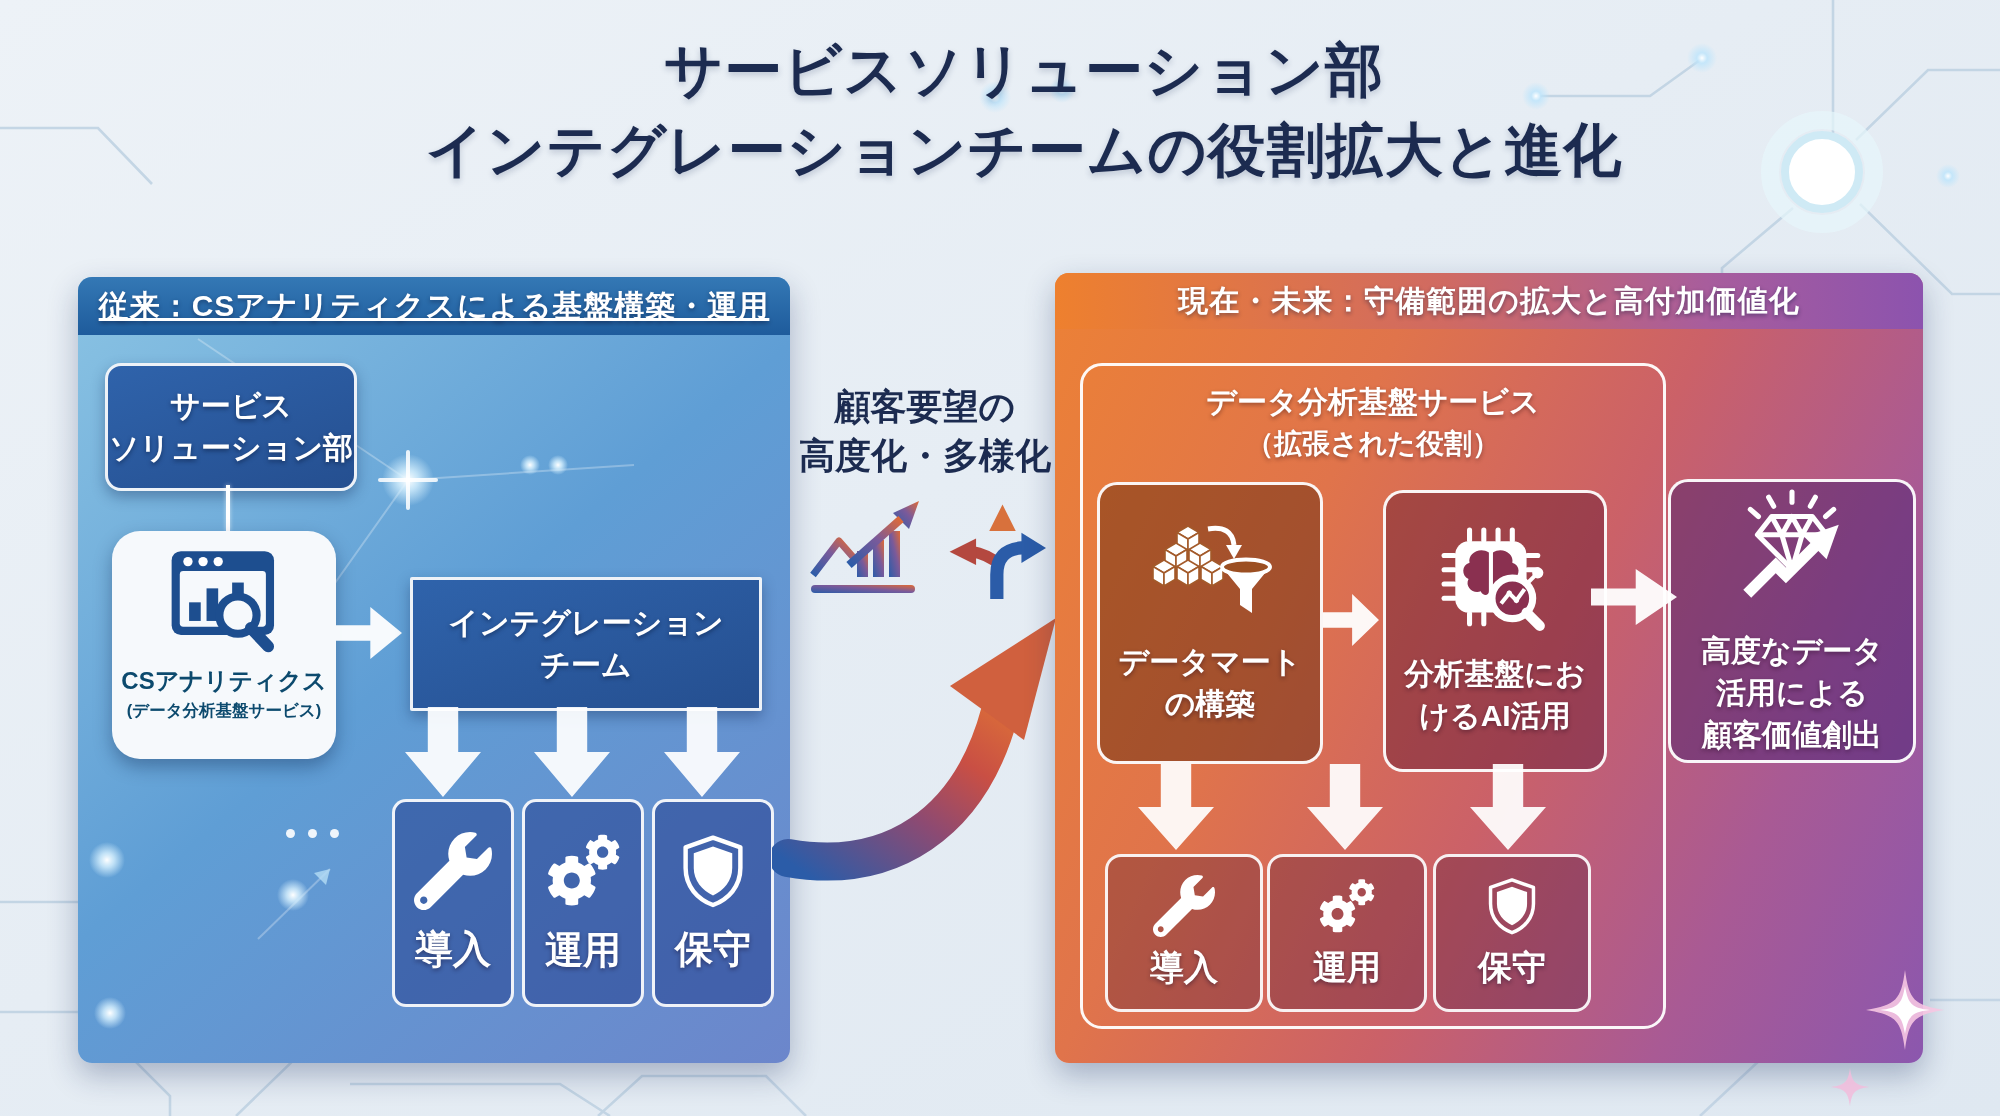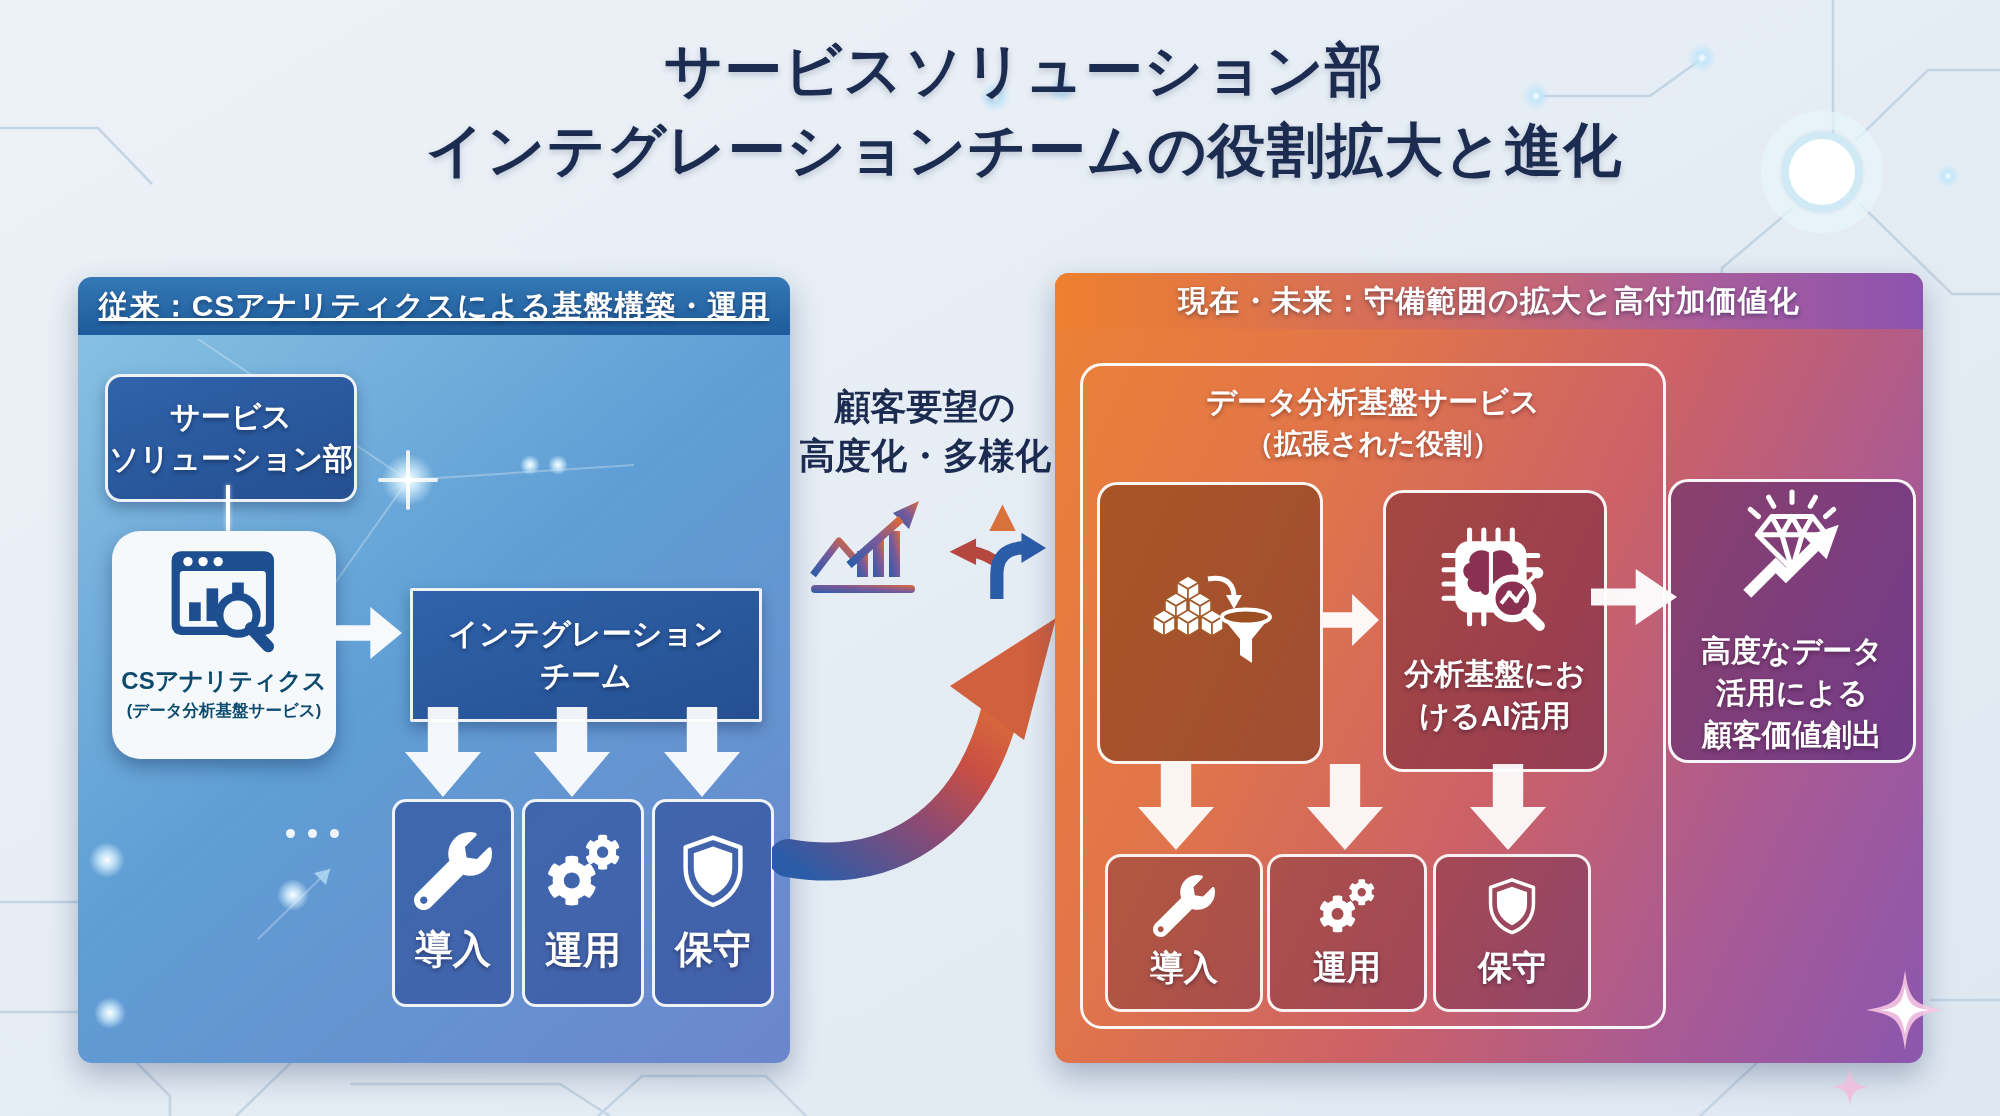--- a/index.html
+++ b/index.html
@@ -24,21 +24,21 @@
       color:#fff;font-weight:800;font-size:30px;letter-spacing:1px;
       text-shadow:0 2px 4px rgba(10,25,60,.45);}
   #left-panel .panel-header{background:linear-gradient(180deg,#3478b5 0%,#1e5b9c 100%);text-decoration:underline;}
   #right-panel .panel-header{height:56px;background:linear-gradient(90deg,#ee802e 0%,#d06a62 45%,#a85d9c 75%,#8c53ae 100%);}
 
   
   .navy-box{position:absolute;background:linear-gradient(160deg,#2f63ab,#254f90);
       border:3px solid rgba(255,255,255,.92);border-radius:16px;
       display:flex;align-items:center;justify-content:center;text-align:center;
       color:#fff;font-weight:800;font-size:30px;line-height:1.4;
-      text-shadow:0 2px 4px rgba(5,20,50,.5);box-shadow:0 6px 14px rgba(15,35,80,.35);margin-top:11px;}
+      text-shadow:0 2px 4px rgba(5,20,50,.5);box-shadow:0 6px 14px rgba(15,35,80,.35);}
   .white-box{position:absolute;background:#f6f9fc;border-radius:28px;
       box-shadow:0 8px 18px rgba(10,30,70,.35);text-align:center;color:#0c4a6e;}
   .task-box{position:absolute;border:3px solid rgba(255,255,255,.92);border-radius:14px;
       display:flex;flex-direction:column;align-items:center;justify-content:center;gap:14px;
       color:#fff;font-weight:800;text-shadow:0 2px 4px rgba(20,10,40,.45);}
   #left-panel .task-box{background:rgba(30,60,140,.52);}
   #right-panel .task-box{background:rgba(70,15,45,.30);border-radius:16px;gap:8px;}
   .role-box{position:absolute;border:3px solid rgba(255,255,255,.95);border-radius:20px;
       display:flex;flex-direction:column;align-items:center;justify-content:center;gap:16px;
       color:#fff;font-weight:800;font-size:30px;line-height:1.4;text-align:center;
@@ -325,20 +325,24 @@
                   <polygon points="-11,-4.5 0,2 0,15 -11,8.5"></polygon>
                   <polygon points="11,-4.5 0,2 0,15 11,8.5"></polygon>
                 </g>
             </g>
             <path d="M62 8 Q86 4 88 24" stroke="#fff" stroke-width="5" fill="none"></path>
             <polygon points="80,24 96,24 88,38" fill="#fff"></polygon>
             <path d="M76 46 L124 46 L106 68 L106 92 L94 84 L94 68 Z" fill="#fff"></path>
             <ellipse cx="100" cy="46" rx="24" ry="7.5" fill="#9c4f22" stroke="#fff" stroke-width="4"></ellipse>
           </svg>
         </span>
+        <div>
+          <span>データマート</span><br>
+          <span>の構築</span>
+        </div>
       </div>
 
       <div class="arrow-right" style="left:240px;top:228px;width:56px;height:52px;"></div>
 
       <div class="role-box" style="left:300px;top:124px;width:218px;height:276px;background:rgba(75,8,40,.38);">
         <span class="icon">
           <svg width="116" height="112" viewBox="0 0 110 110">
             <g stroke="#fff" stroke-width="5" stroke-linecap="round">
               <line x1="30" y1="5" x2="30" y2="15"></line>
                 <line x1="44" y1="5" x2="44" y2="15"></line>

